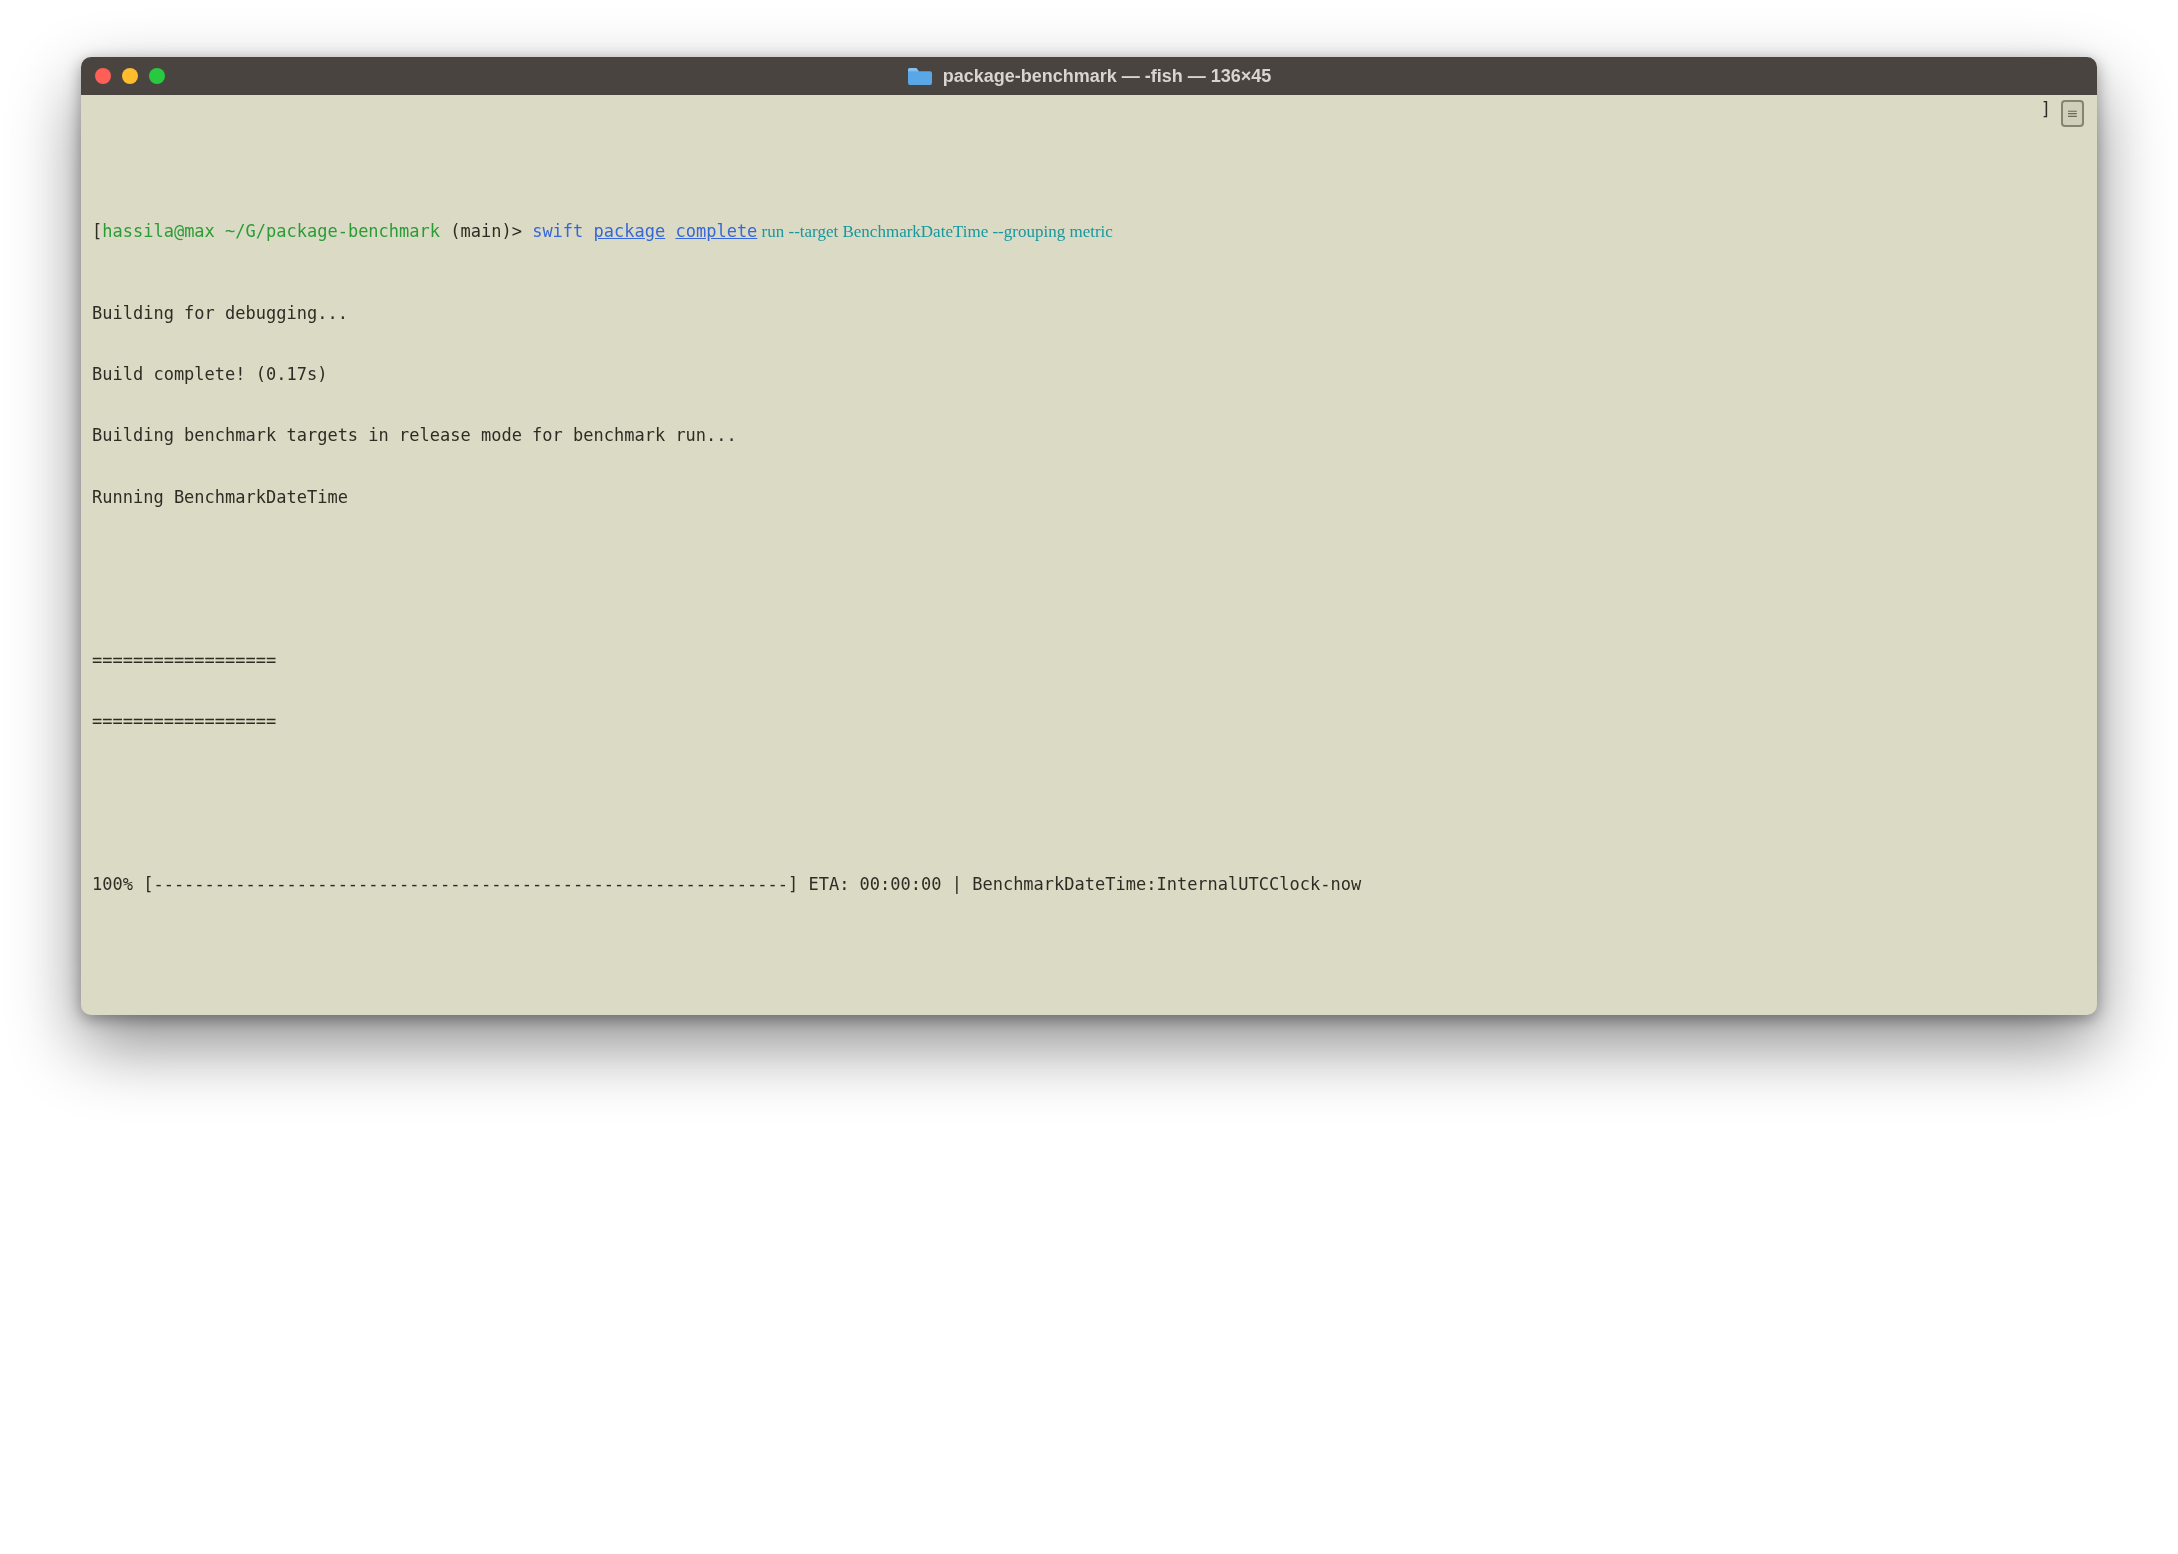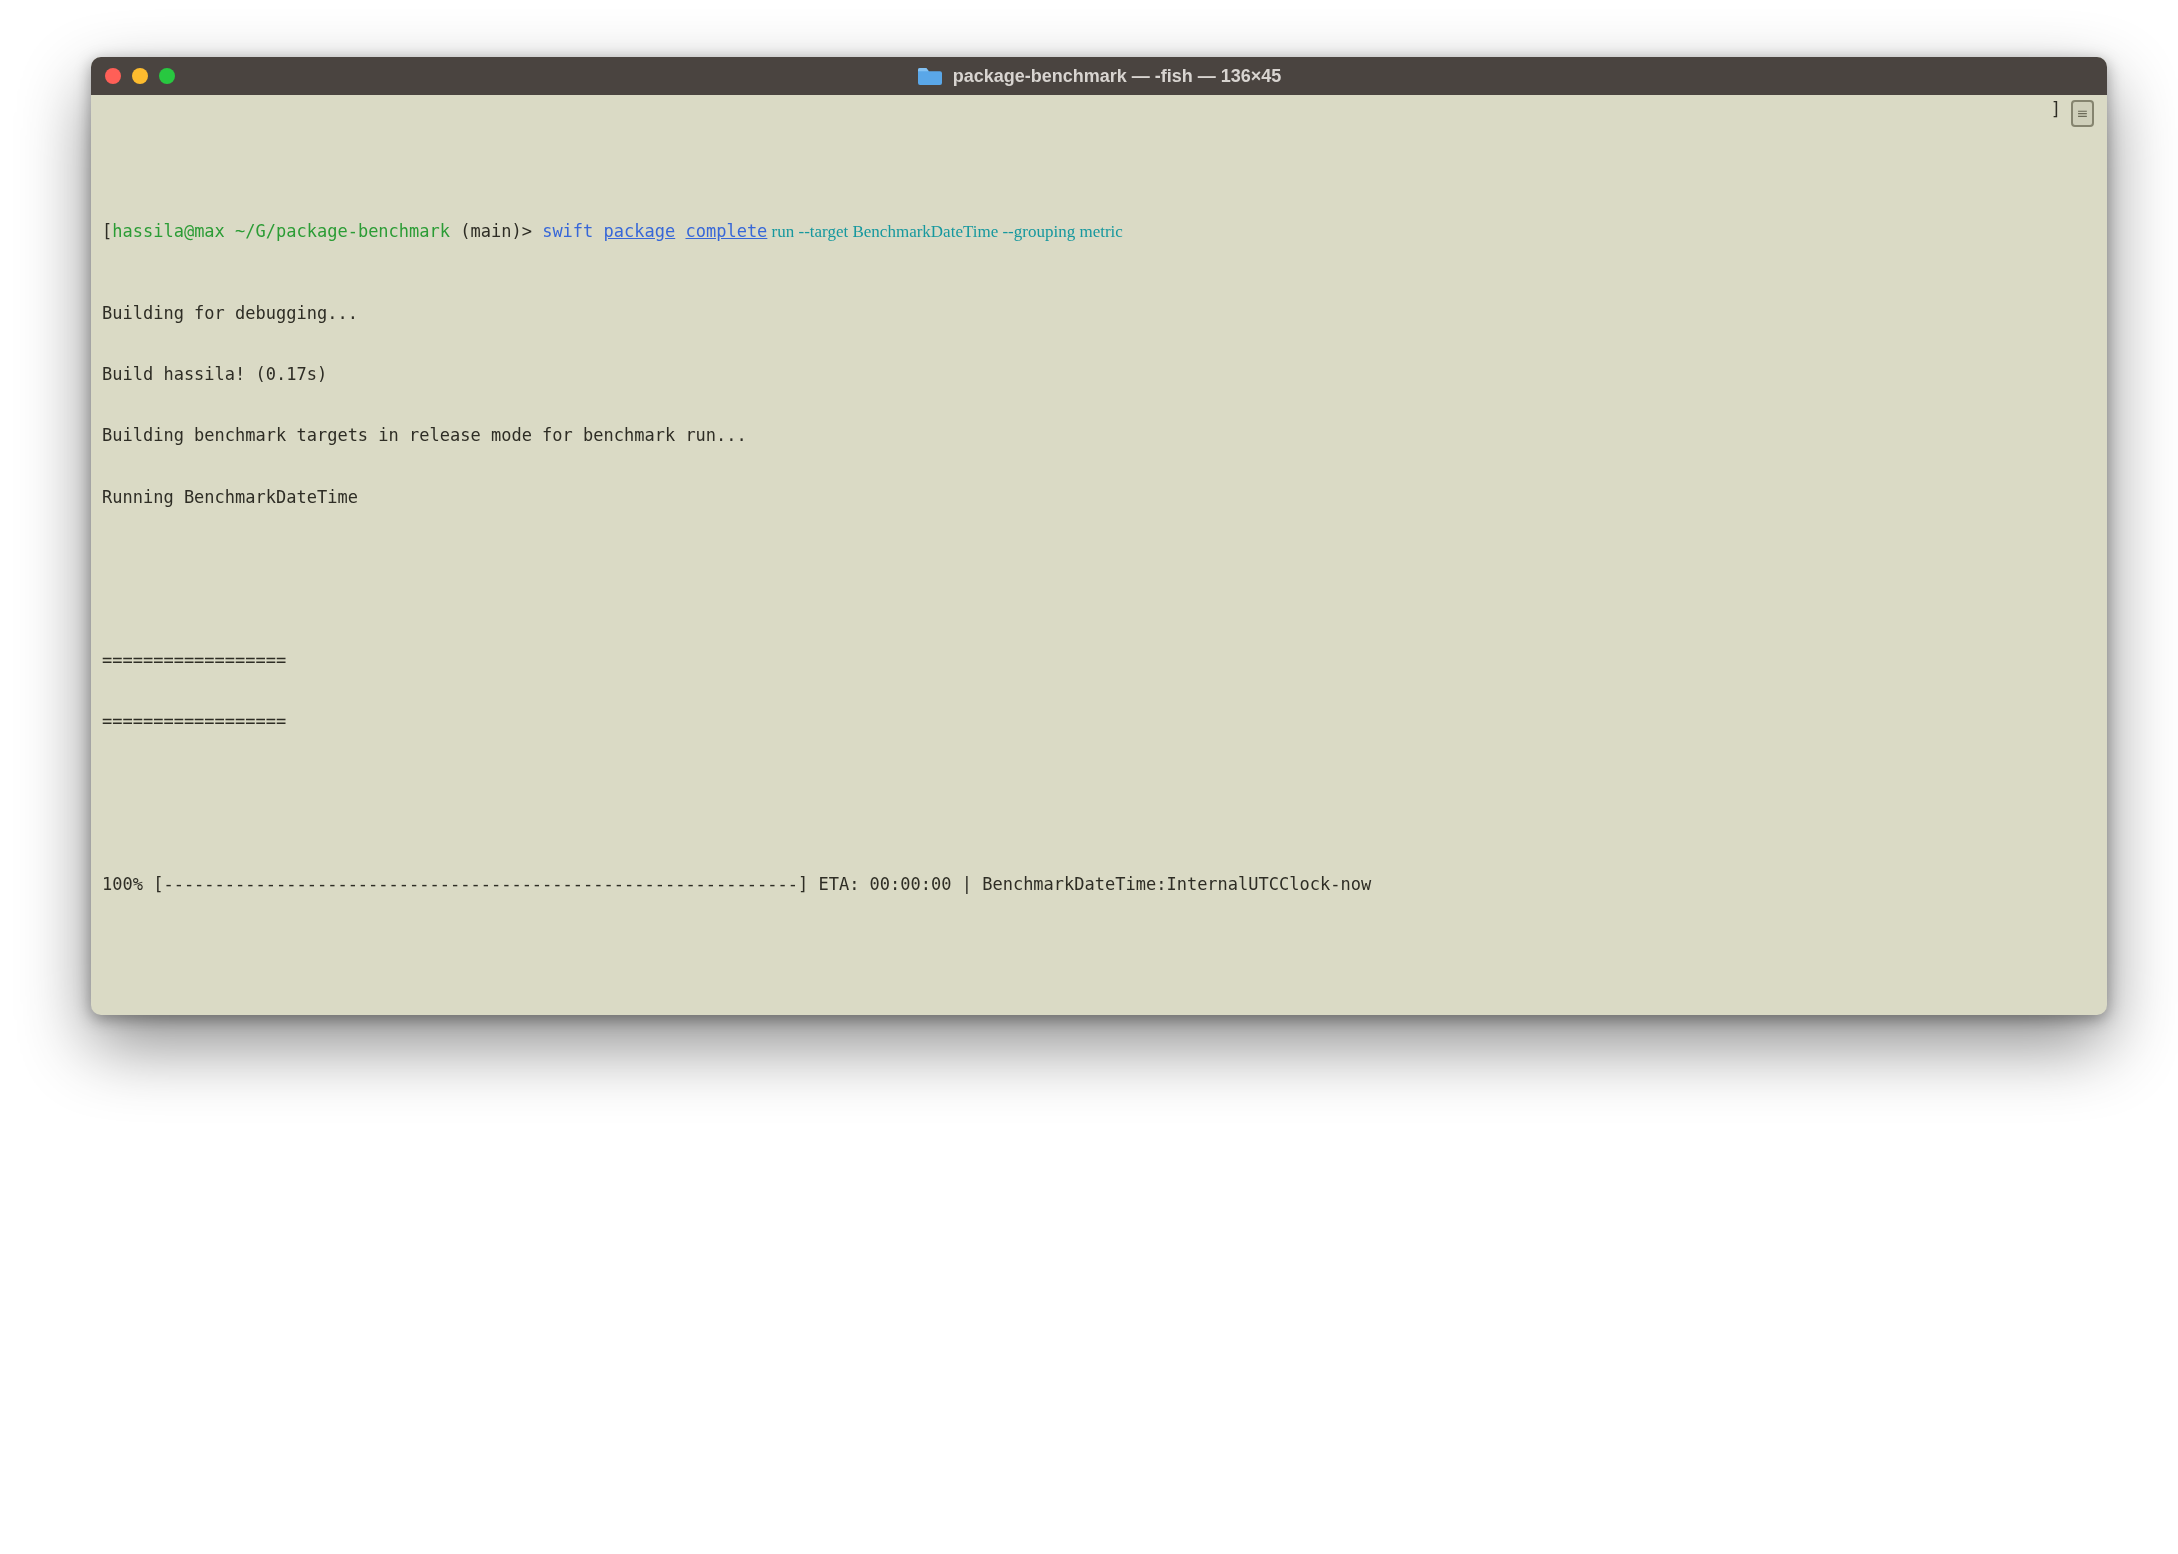--- a/index.html
+++ b/index.html
@@ -1,20 +1,20 @@
 <!DOCTYPE html>
 <html><head>
 <meta charset="utf-8">
 <style>
   * { margin:0; padding:0; box-sizing:border-box; }
   html,body { width:2178px; height:1554px; background:#ffffff; }
   .stage { position:relative; width:2178px; height:1554px; background:#ffffff; overflow:hidden;
            font-family:"DejaVu Sans Mono", monospace; }
 
-  .window { position:absolute; left:91px; top:57px; width:2016px; height:958px;
+  .window { position:absolute; left:81px; top:57px; width:2016px; height:958px;
             border-radius:10px; background:#dadac5; overflow:hidden;
             box-shadow:0 30px 70px rgba(0,0,0,.45), 0 4px 16px rgba(0,0,0,.35);
             display:flex; flex-direction:column; }
 
   .titlebar { flex:0 0 38px; background:#4a4440; position:relative;
               display:flex; align-items:center; justify-content:center; }
   .traffic { position:absolute; left:14px; top:50%; transform:translateY(-50%);
              display:flex; gap:11px; }
   .light { width:16px; height:16px; border-radius:50%; }
   .light.close { background:#ff5f57; }
@@ -61,21 +61,21 @@
     </div>
 
     <div class="content">
 
       <span class="right-bracket">]</span>
       <span class="corner-icon"></span>
 
       <div class="line"><span>[</span><span class="green">hassila@max </span><span class="green">~/G/package-benchmark </span><span>(main)&gt; </span><span class="blue">swift </span><span class="blue-u">package</span><span> </span><span class="blue-u">complete</span><span class="cyan"> run --target BenchmarkDateTime --grouping metric</span></div>
 
       <div class="line">Building for debugging...</div>
-      <div class="line">Build hassila! (0.17s)</div>
+      <div class="line">Build complete! (0.17s)</div>
       <div class="line">Building benchmark targets in release mode for benchmark run...</div>
       <div class="line">Running BenchmarkDateTime</div>
 
       <div class="line"></div>
 
       <div class="line">==================</div>
       <div class="line">==================</div>
 
       <div class="line"></div>
 

